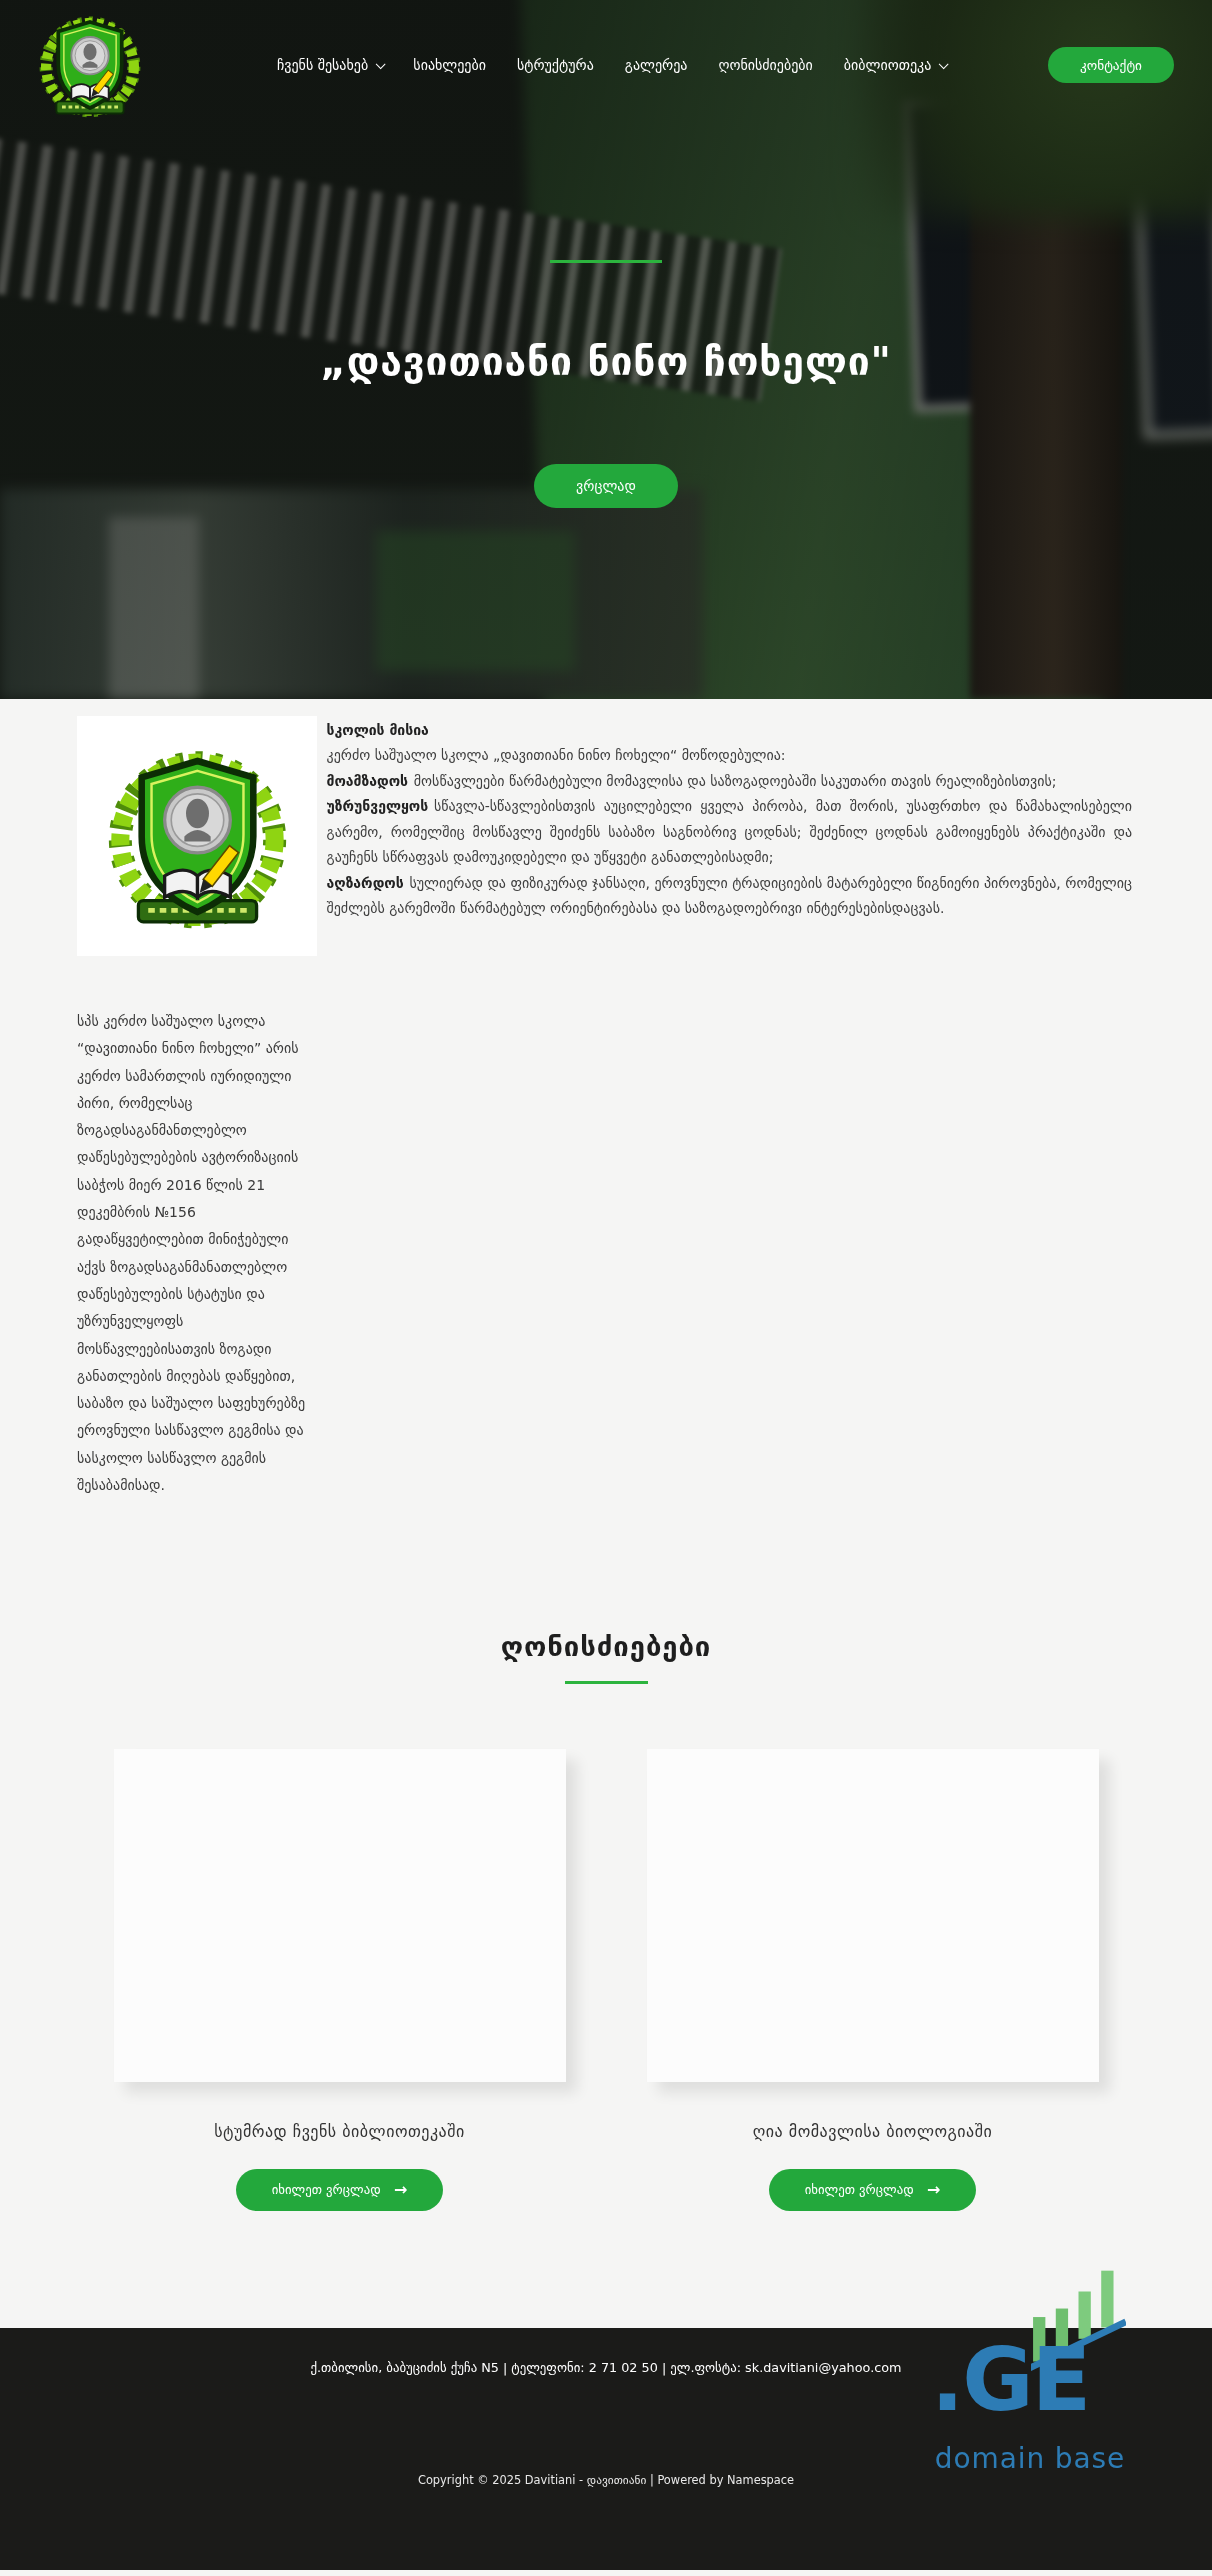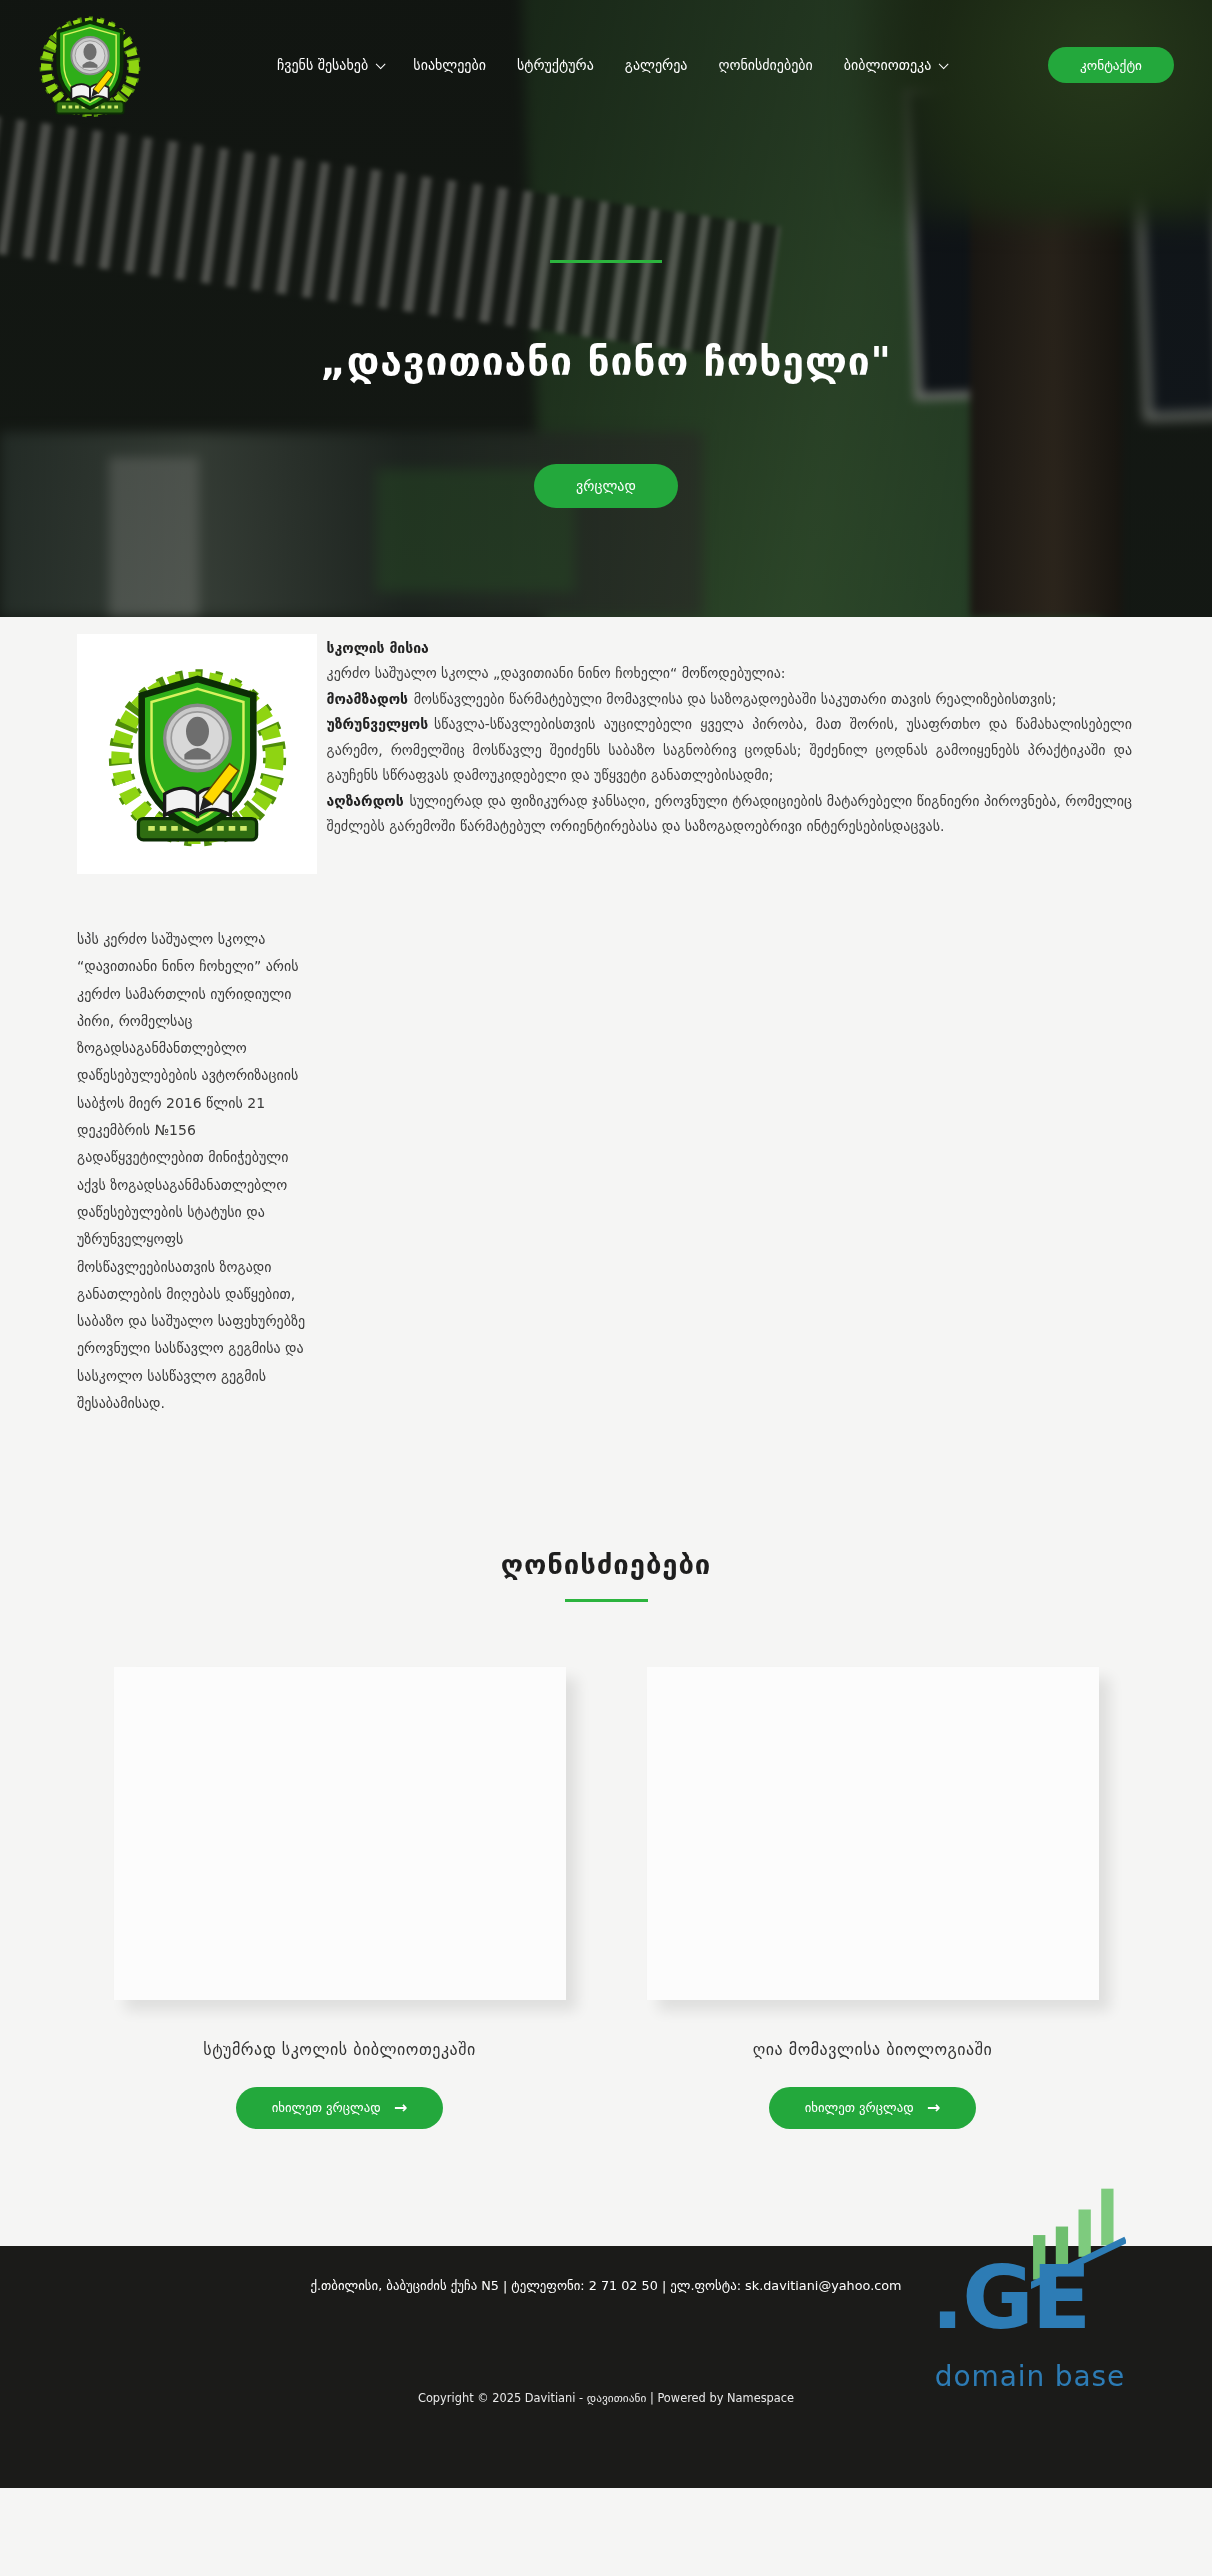--- a/index.html
+++ b/index.html
@@ -8,21 +8,21 @@
     --footer-bg:#1b1b19;
     --ge-blue:#2d7cb5;
     --bar-green:#6fbf6f;
   }
   *{box-sizing:border-box;margin:0;padding:0;}
   body{
     width:1212px;margin:0 auto;background:#f5f5f4;
     font-family:"DejaVu Sans",sans-serif;color:#333;
   }
   
-  .hero{position:relative;height:617px;overflow:hidden;background:#1c231c;}
+  .hero{position:relative;height:699px;overflow:hidden;background:#1c231c;}
   .hero-bg{position:absolute;inset:0;}
   .bg-wall{position:absolute;left:44%;top:-5%;width:46%;height:110%;
     background:linear-gradient(100deg,#2e4f2c,#4a7a44 55%,#35603a);
     filter:blur(6.6px);transform:rotate(-2deg);}
   .bg-window1{position:absolute;left:75%;top:14%;width:114px;height:313px;
     background:#151c26;border:8.5px solid #c9cfc6;filter:blur(4.7px);transform:rotate(-2deg);}
   .bg-window2{position:absolute;left:94%;top:22%;width:85px;height:284px;
     background:#18202b;border:8.5px solid #c2c8bf;filter:blur(5.7px);transform:rotate(-2deg);}
   .bg-trunk{position:absolute;left:80%;top:0;width:152px;height:100%;
     background:linear-gradient(90deg,#2a221c,#4a3b2c 55%,#241d16);filter:blur(3.8px);}
@@ -192,21 +192,21 @@
 <section class="about">
   <p>სპს კერძო საშუალო სკოლა “დავითიანი ნინო ჩოხელი” არის კერძო სამართლის იურიდიული პირი, რომელსაც ზოგადსაგანმანთლებლო დაწესებულებების ავტორიზაციის საბჭოს მიერ 2016 წლის 21 დეკემბრის №156 გადაწყვეტილებით მინიჭებული აქვს ზოგადსაგანმანათლებლო დაწესებულების სტატუსი და უზრუნველყოფს მოსწავლეებისათვის ზოგადი განათლების მიღებას დაწყებით, საბაზო და საშუალო საფეხურებზე ეროვნული სასწავლო გეგმისა და სასკოლო სასწავლო გეგმის შესაბამისად.</p>
 </section>
 
 <section class="events">
   <h2>ღონისძიებები</h2>
   <div class="events-divider"></div>
   <div class="cards">
     <div class="card">
       <div class="card-img"></div>
-      <div class="card-title">სტუმრად სკოლის ბიბლიოთეკაში</div>
+      <div class="card-title">სტუმრად ჩვენს ბიბლიოთეკაში</div>
       <a class="btn card-btn">
         <span>იხილეთ ვრცლად</span>
         <span class="arrow">→</span>
       </a>
     </div>
     <div class="card">
       <div class="card-img"></div>
       <div class="card-title">ღია მომავლისა ბიოლოგიაში</div>
       <a class="btn card-btn">
         <span>იხილეთ ვრცლად</span>

